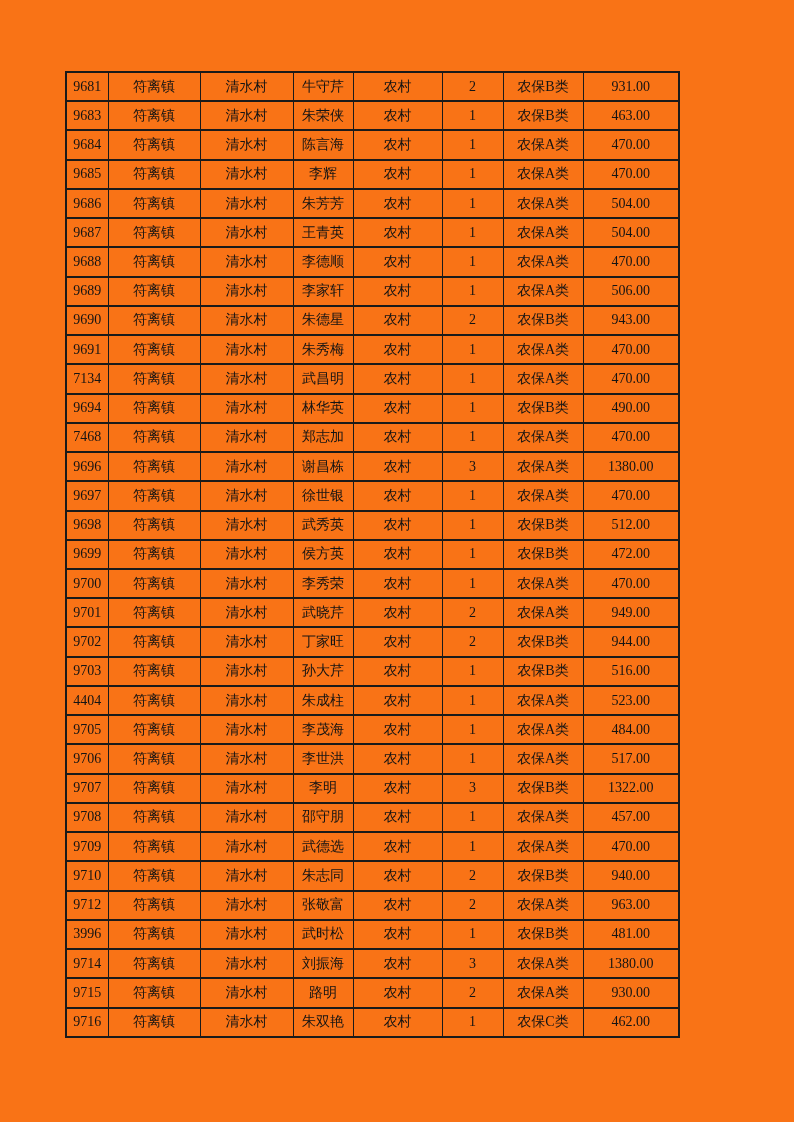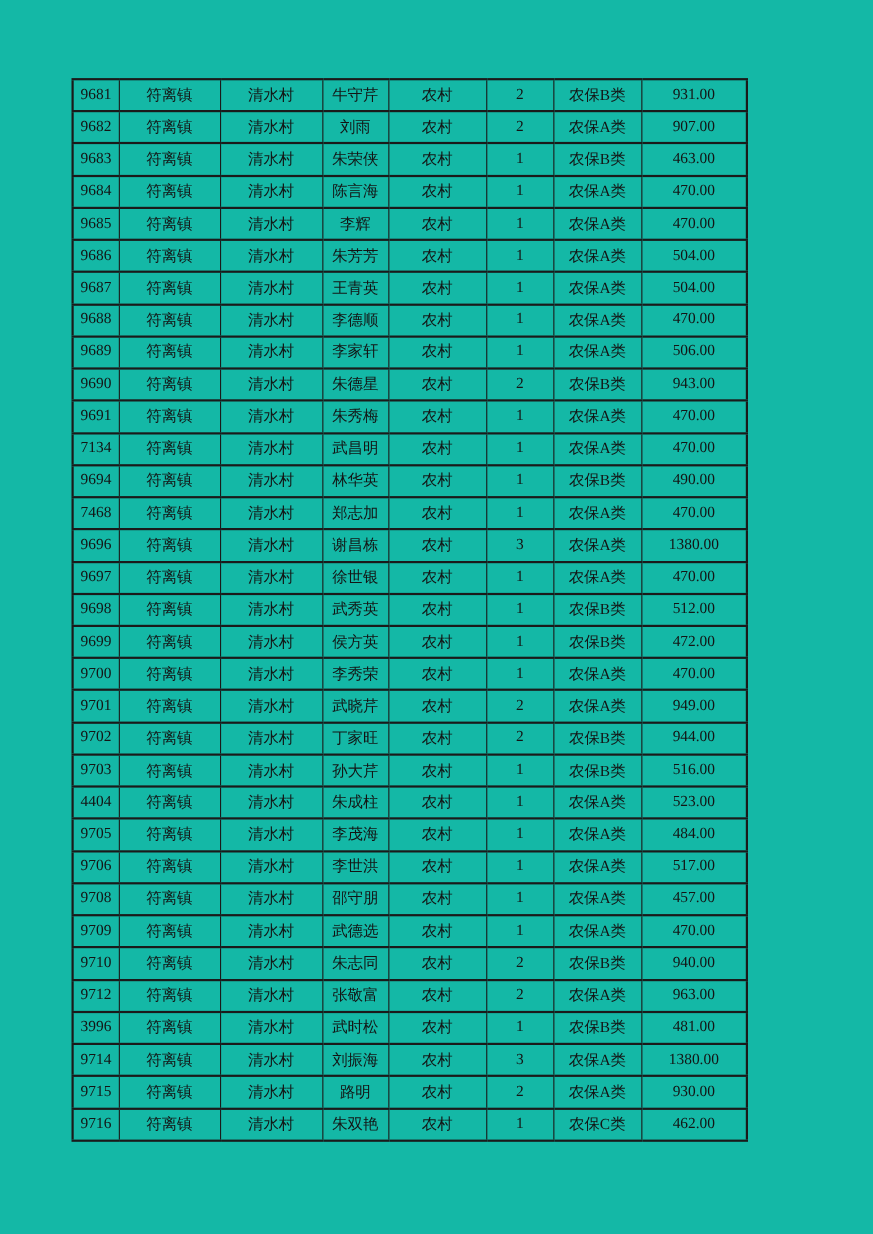--- a/index.html
+++ b/index.html
@@ -6,21 +6,21 @@
   html, body {
     width: 794px;
     height: 1122px;
     background: #ffffff;
     font-family: "Liberation Serif", "DejaVu Serif", serif;
   }
   .page {
     position: relative;
     width: 794px;
     height: 1122px;
-    background: #14b8a6;
+    background: #f97316;
     overflow: hidden;
   }
   table.records {
     position: absolute;
     left: 65px;
     top: 71px;
     width: 613px;
     height: 967px;
     border-collapse: collapse;
     table-layout: fixed;
@@ -60,30 +60,20 @@
           <td>9681</td>
           <td>符离镇</td>
           <td>清水村</td>
           <td>牛守芹</td>
           <td>农村</td>
           <td>2</td>
           <td>农保B类</td>
           <td>931.00</td>
         </tr>
         <tr>
-          <td>9682</td>
-          <td>符离镇</td>
-          <td>清水村</td>
-          <td>刘雨</td>
-          <td>农村</td>
-          <td>2</td>
-          <td>农保A类</td>
-          <td>907.00</td>
-        </tr>
-        <tr>
           <td>9683</td>
           <td>符离镇</td>
           <td>清水村</td>
           <td>朱荣侠</td>
           <td>农村</td>
           <td>1</td>
           <td>农保B类</td>
           <td>463.00</td>
         </tr>
         <tr>
@@ -298,20 +288,30 @@
         </tr>
         <tr>
           <td>9706</td>
           <td>符离镇</td>
           <td>清水村</td>
           <td>李世洪</td>
           <td>农村</td>
           <td>1</td>
           <td>农保A类</td>
           <td>517.00</td>
+        </tr>
+        <tr>
+          <td>9707</td>
+          <td>符离镇</td>
+          <td>清水村</td>
+          <td>李明</td>
+          <td>农村</td>
+          <td>3</td>
+          <td>农保B类</td>
+          <td>1322.00</td>
         </tr>
         <tr>
           <td>9708</td>
           <td>符离镇</td>
           <td>清水村</td>
           <td>邵守朋</td>
           <td>农村</td>
           <td>1</td>
           <td>农保A类</td>
           <td>457.00</td>

